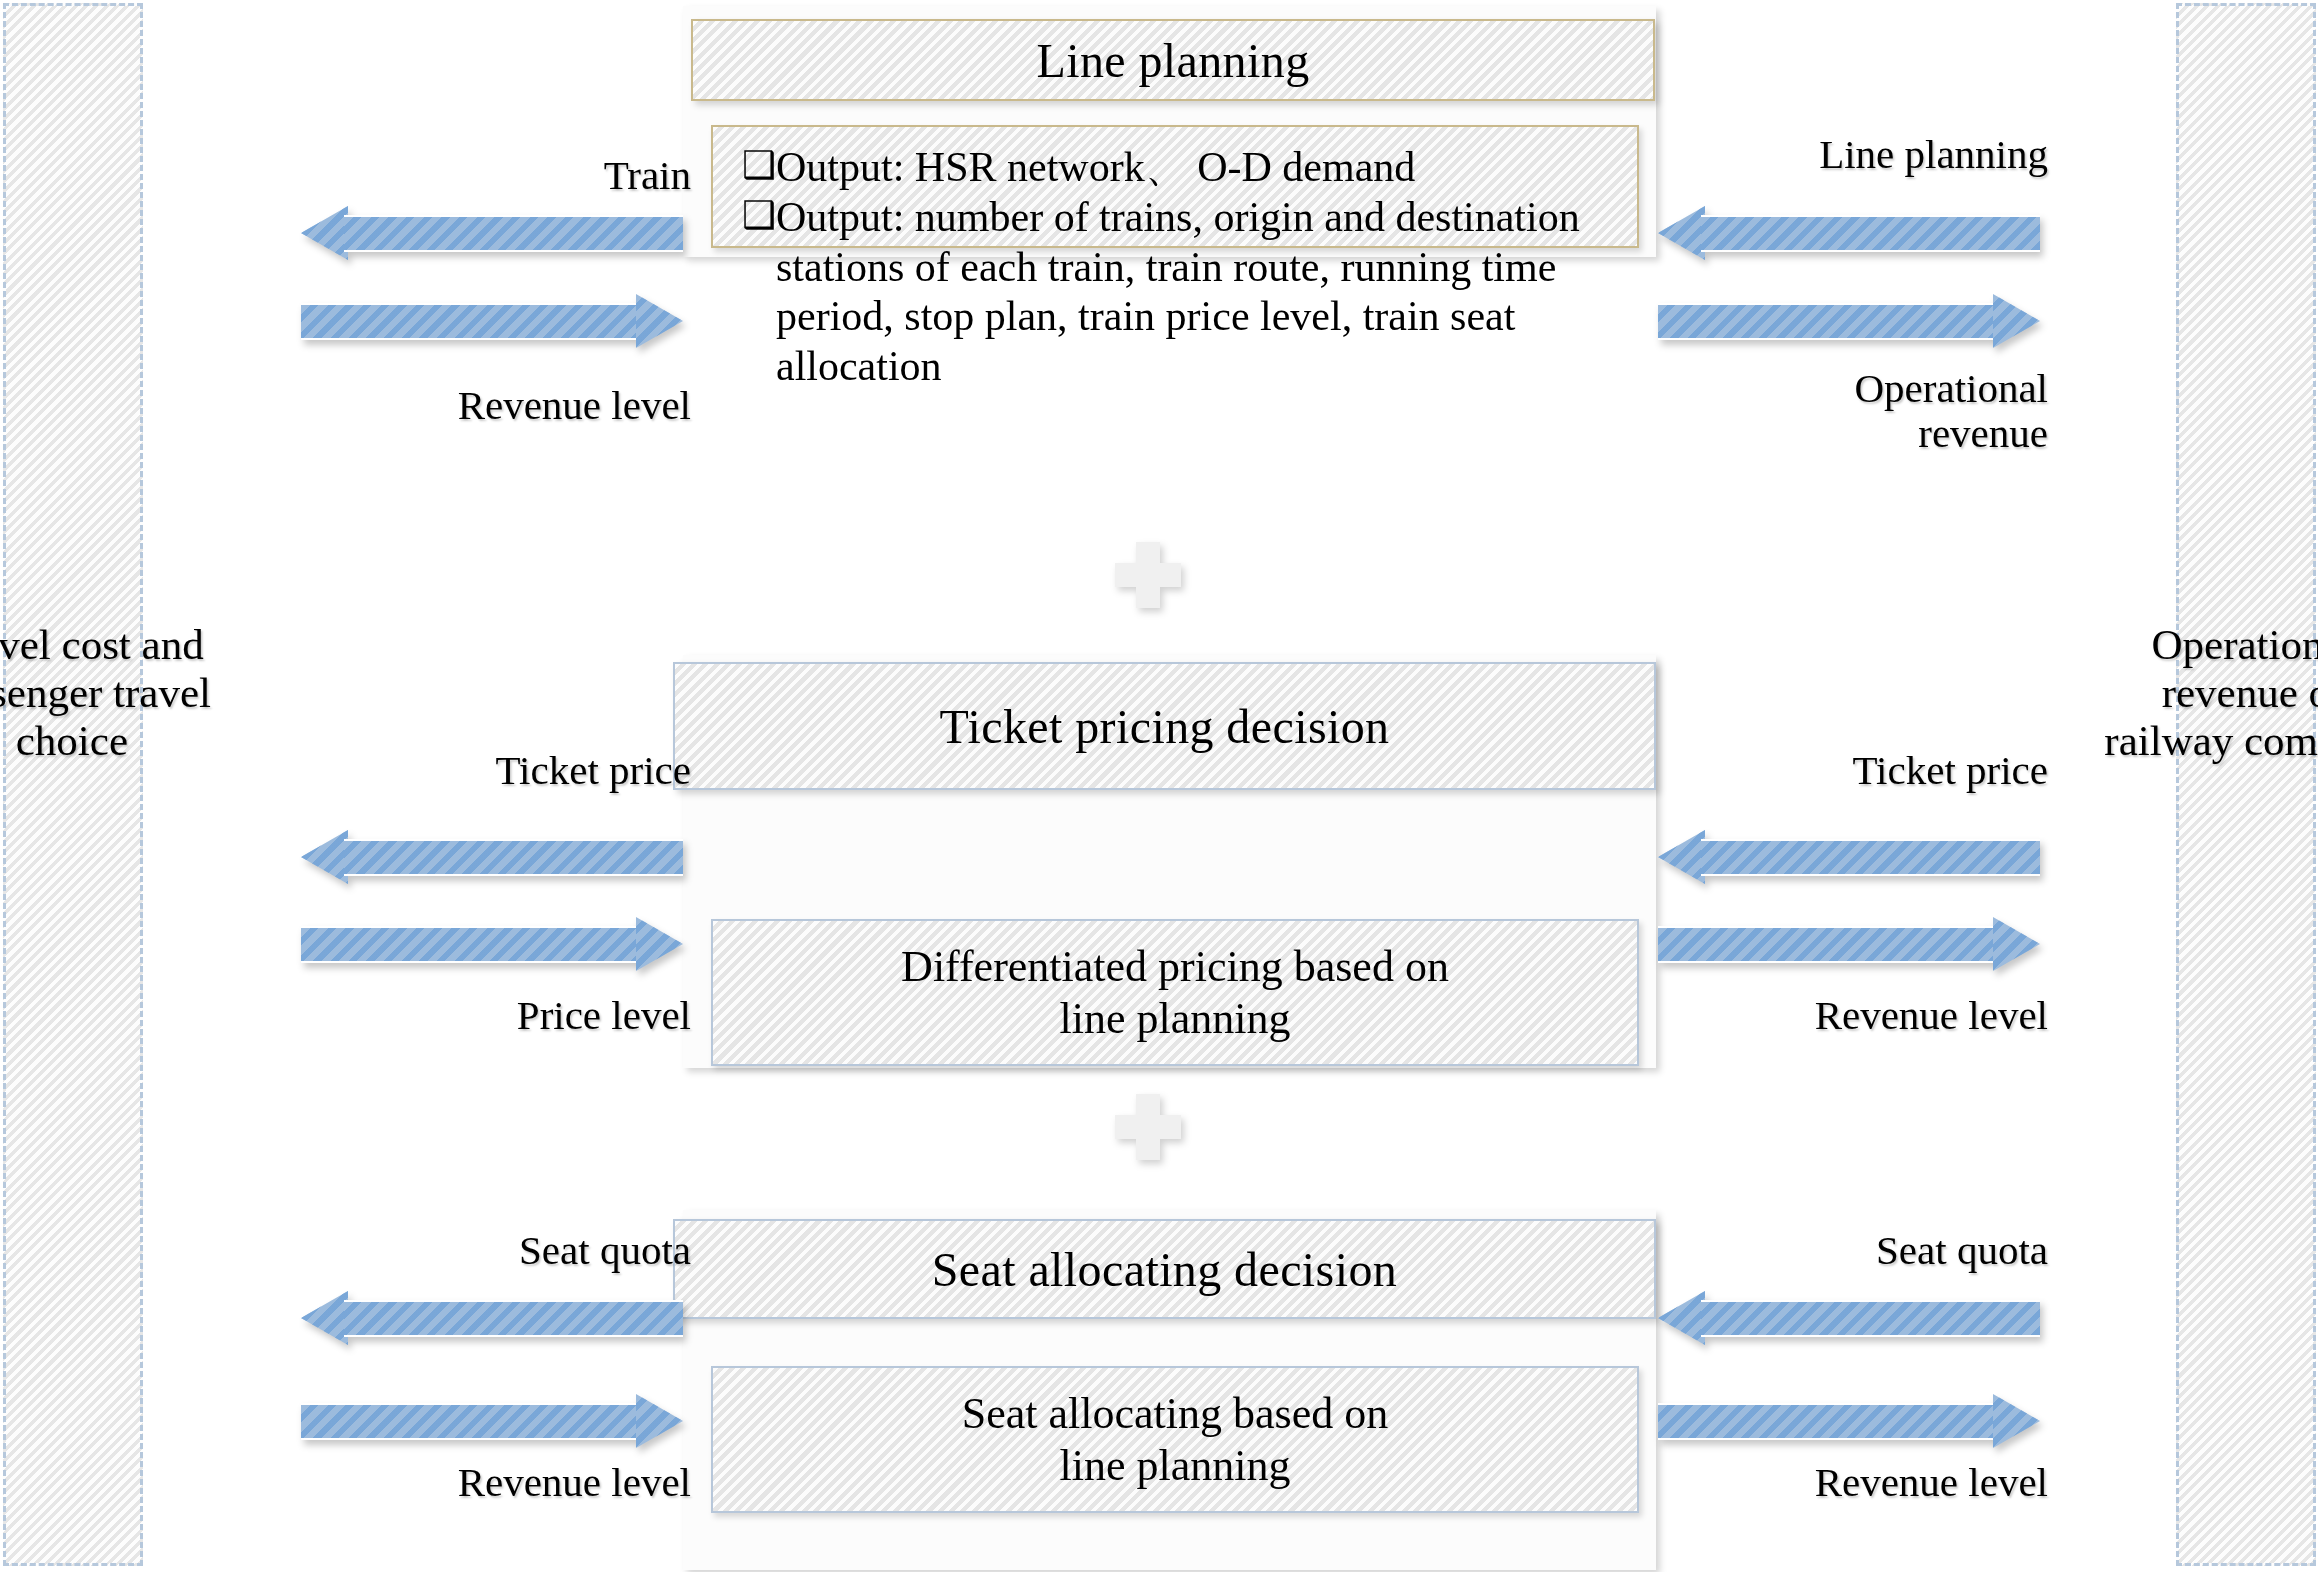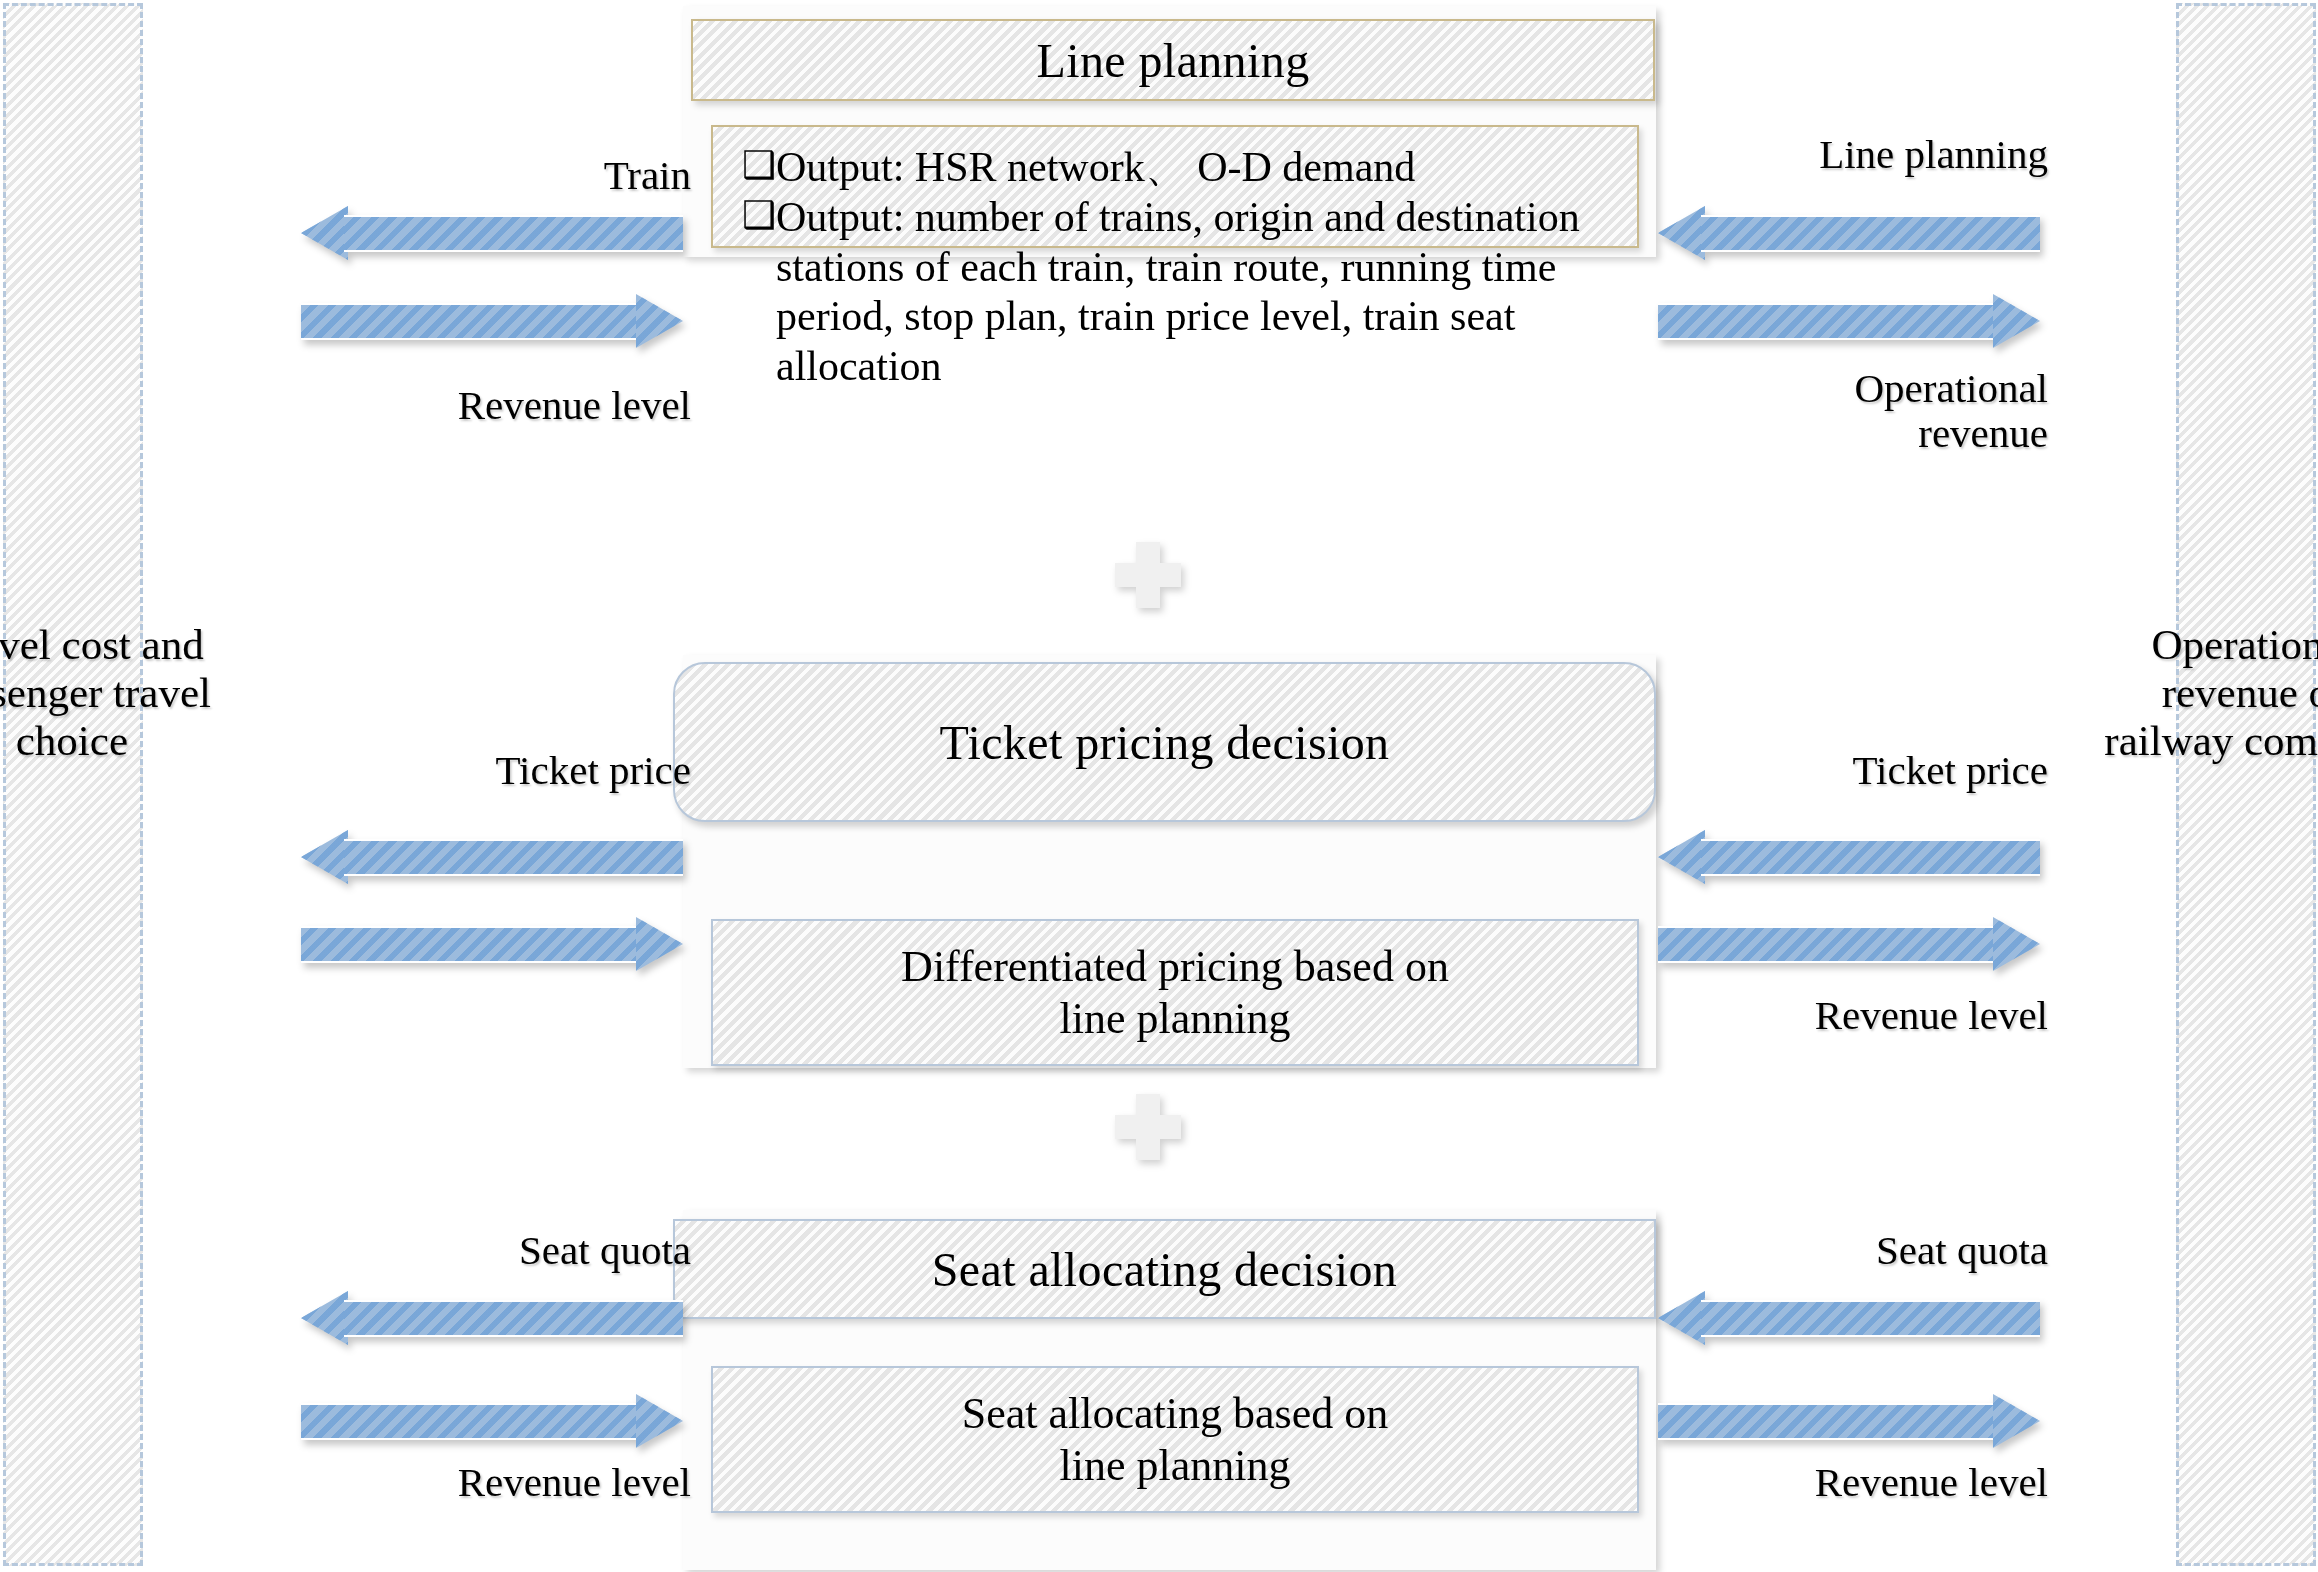--- a/index.html
+++ b/index.html
@@ -192,39 +192,40 @@
   <div class="alabel" style="left:1651px;top:366px;width:397px;">Operational
 revenue</div>
 
   <div class="plus" style="left:1115px;top:542px;">
     <span class="h"></span>
       <span class="v"></span>
   </div>
 
   <div class="card-outer" style="left:683px;top:655px;width:973px;height:413px;"></div>
 
-  <div class="title-box hatch blue" style="left:673px;top:662px;width:983px;height:160px;border-radius:32px;">
+  <div class="title-box hatch blue" style="left:673px;top:662px;width:983px;height:128px;">
     <span class="title-text">Ticket pricing decision</span>
   </div>
 
   <div class="body-box hatch blue" style="left:711px;top:883px;width:928px;height:147px;display:flex;align-items:center;justify-content:center;margin-top:36px;">
     <span class="body-text" style="text-align:center;white-space:pre-line;">Differentiated pricing based on
 line planning</span>
   </div>
 
   <div class="arrow left" style="left:301px;top:830px;width:382px;">
     <div class="head"></div>
     <div class="shaft"></div>
   </div>
   <div class="alabel" style="left:294px;top:748px;width:397px;">Ticket price</div>
 
   <div class="arrow right" style="left:301px;top:917px;width:382px;">
     <div class="shaft"></div>
     <div class="head"></div>
   </div>
+  <div class="alabel" style="left:294px;top:993px;width:397px;">Price level</div>
 
   <div class="arrow left" style="left:1658px;top:830px;width:382px;">
     <div class="head"></div>
     <div class="shaft"></div>
   </div>
   <div class="alabel" style="left:1651px;top:748px;width:397px;">Ticket price</div>
 
   <div class="arrow right" style="left:1658px;top:917px;width:382px;">
     <div class="shaft"></div>
     <div class="head"></div>

